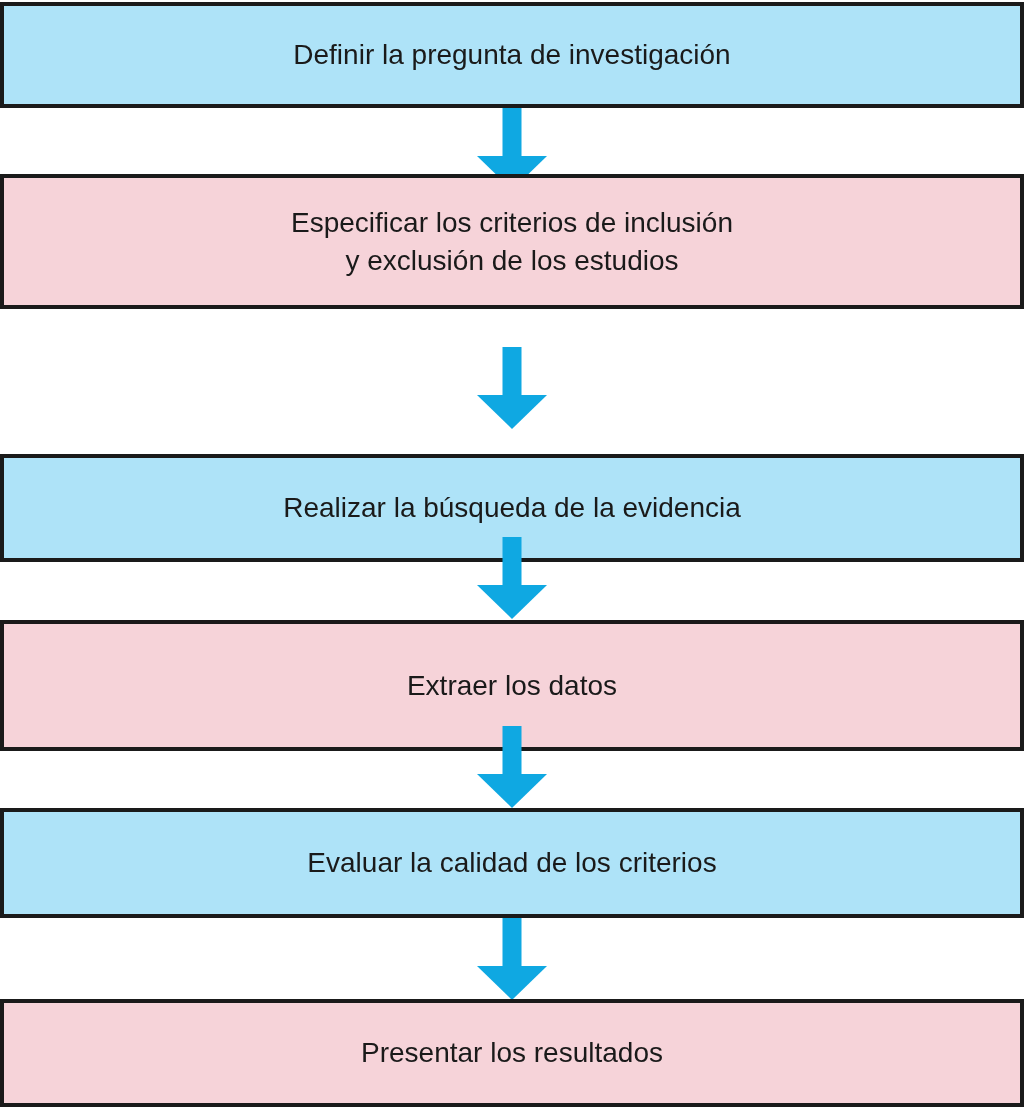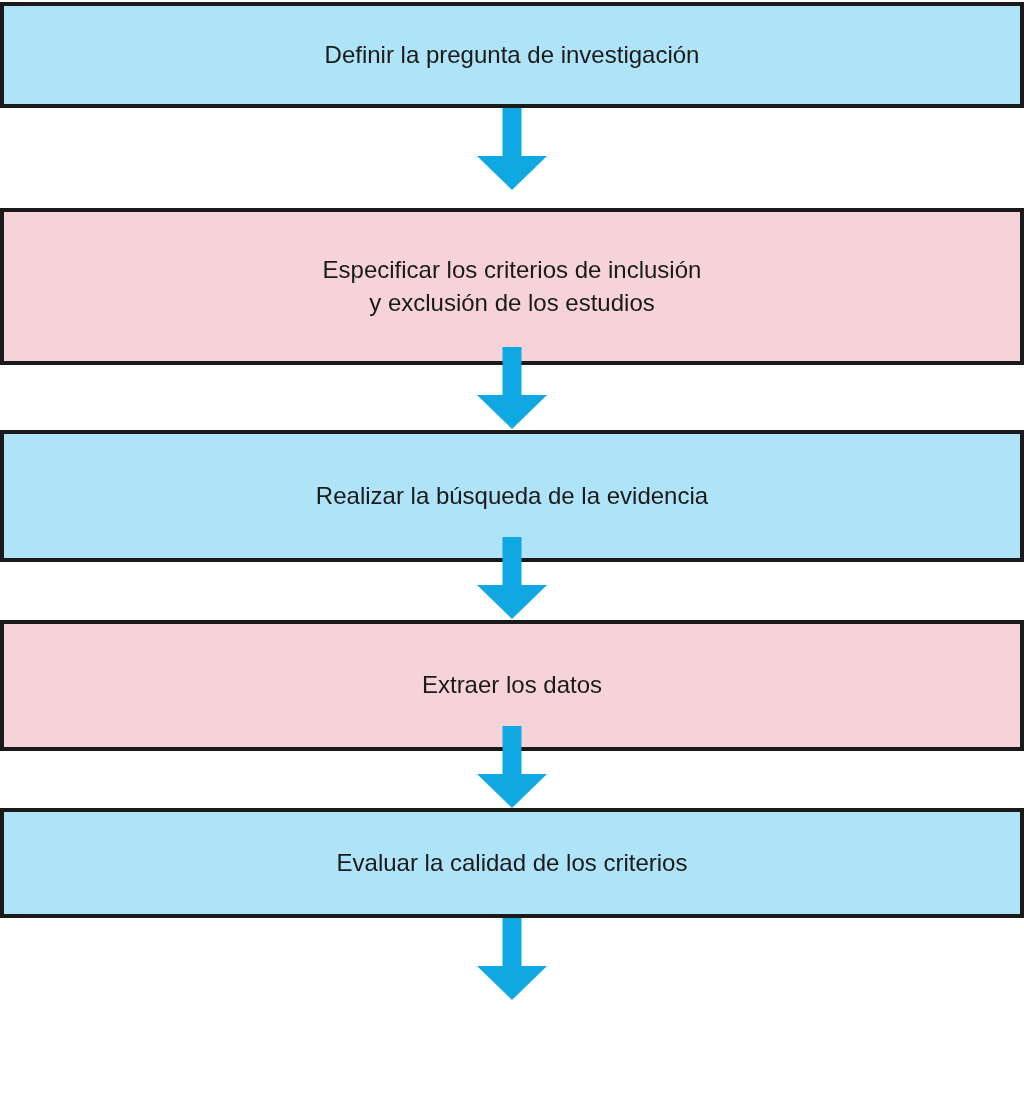--- a/index.html
+++ b/index.html
@@ -23,21 +23,21 @@
     border: 4px solid var(--border-color, #1a1a1a);
     display: flex;
     align-items: center;
     justify-content: center;
     text-align: center;
   }
   .step--blue { background: var(--blue-fill, #AEE3F8); }
   .step--pink { background: var(--pink-fill, #F6D3D9); }
   .step-label {
     color: var(--text-color, #1a1a1a);
-    font-size: 24px;
+    font-size: 28px;
     line-height: 1.35;
     white-space: pre-line;
   }
   .arrow {
     position: absolute;
     left: 0;
     right: 0;
     display: flex;
     align-items: flex-start;
     justify-content: center;
@@ -54,33 +54,33 @@
     <span class="step-label">Definir la pregunta de investigación</span>
   </div>
 
   <div class="arrow" style="top:108px;height:82px">
     <svg width="70" height="82" viewBox="0 0 70 82">
       <rect class="arrow-shape" x="25.5" y="0" width="19" height="50"></rect>
       <polygon class="arrow-shape" points="0,48 70,48 35,82"></polygon>
     </svg>
   </div>
 
-  <div class="step step--pink" style="top:208px;height:157px">
+  <div class="step step--pink" style="top:174px;height:135px">
     <span class="step-label">Especificar los criterios de inclusión
 y exclusión de los estudios</span>
   </div>
 
   <div class="arrow" style="top:347px;height:82px">
     <svg width="70" height="82" viewBox="0 0 70 82">
       <rect class="arrow-shape" x="25.5" y="0" width="19" height="50"></rect>
       <polygon class="arrow-shape" points="0,48 70,48 35,82"></polygon>
     </svg>
   </div>
 
-  <div class="step step--blue" style="top:430px;height:132px">
+  <div class="step step--blue" style="top:454px;height:108px">
     <span class="step-label">Realizar la búsqueda de la evidencia</span>
   </div>
 
   <div class="arrow" style="top:537px;height:83px">
     <svg width="70" height="82" viewBox="0 0 70 82">
       <rect class="arrow-shape" x="25.5" y="0" width="19" height="50"></rect>
       <polygon class="arrow-shape" points="0,48 70,48 35,82"></polygon>
     </svg>
   </div>
 
@@ -99,14 +99,17 @@
     <span class="step-label">Evaluar la calidad de los criterios</span>
   </div>
 
   <div class="arrow" style="top:918px;height:81px">
     <svg width="70" height="82" viewBox="0 0 70 82">
       <rect class="arrow-shape" x="25.5" y="0" width="19" height="50"></rect>
       <polygon class="arrow-shape" points="0,48 70,48 35,82"></polygon>
     </svg>
   </div>
 
+  <div class="step step--pink" style="top:999px;height:108px">
+    <span class="step-label">Presentar los resultados</span>
+  </div>
 
 </div>
 
 </body></html>

